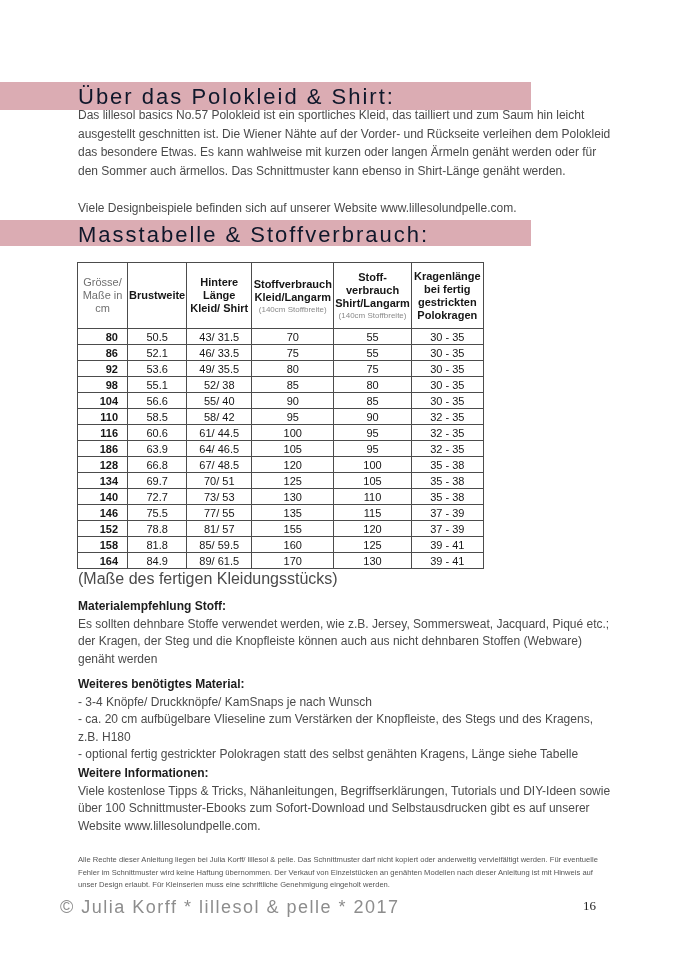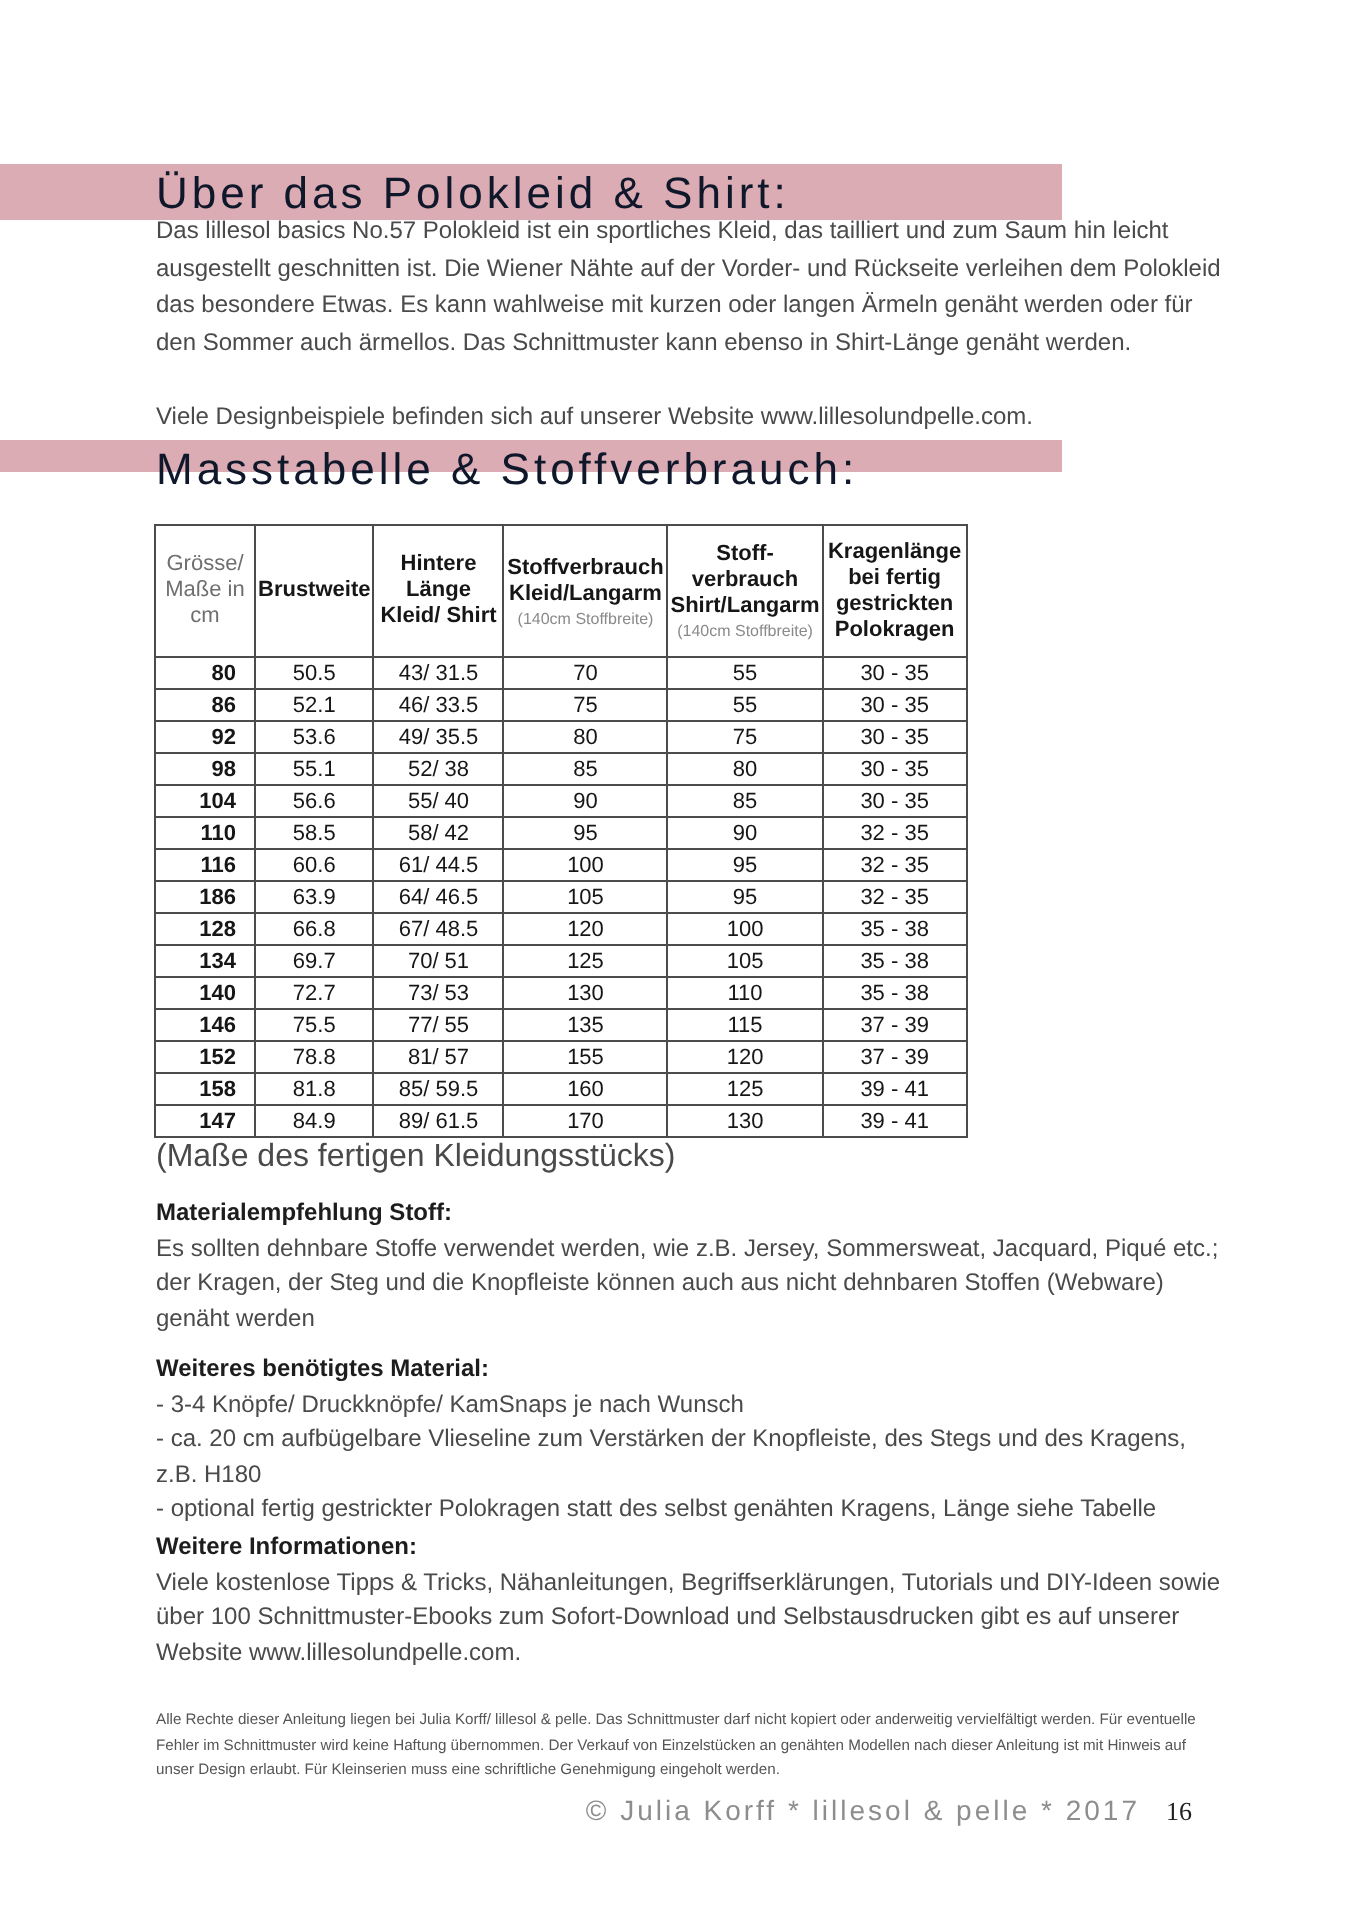--- a/index.html
+++ b/index.html
@@ -6,21 +6,21 @@
   .page {
     position:relative; width:679px; height:960px; background:#fff;
     font-family:"Liberation Sans", sans-serif; color:#4a4a4a; overflow:hidden;
   }
   
   .band {
     position:absolute; left:0; width:531px; height:28px;
     background:var(--pink, #dbacb3);
   }
   .band-1 { top:82px; }
-  .band-2 { top:220px; height:16px; }
+  .band-2 { top:220px; height:26px; }
   .band .band-title {
     position:absolute; left:78px; top:0; line-height:30px;
     font-size:22px; font-weight:400; letter-spacing:2px;
     color:#0f172a;
   }
   
   .about-text { position:absolute; left:78px; top:106px; width:537px; font-size:12px; line-height:18.5px; }
   .about-text p { margin:0; }
   .about-text p + p { margin-top:18.5px; }
   
@@ -49,22 +49,22 @@
   .sec-info       { top:765px; }
   .text-section h3 { margin:0; font-size:12px; line-height:17.5px; font-weight:bold; color:#1d1d1d; }
   .text-section p  { margin:0; }
   
   .legal {
     position:absolute; left:78px; top:854px; width:526px;
     font-size:7.6px; line-height:12.5px; color:#555;
   }
   
   .footer-copy {
-    position:absolute; left:60px; top:897px; width:510px; text-align:right;
-    font-size:14px; letter-spacing:1.5px; color:#8d8d8d; font-weight:400;
+    position:absolute; left:60px; top:897px; width:510px; text-align:left;
+    font-size:18px; letter-spacing:1.5px; color:#8d8d8d; font-weight:400;
   }
   .page-number {
     position:absolute; left:583px; top:898px;
     font-family:"Liberation Serif", serif; font-size:13px; color:#222;
   }
 </style>
 </head>
 <body>
 
 <div class="page">
@@ -222,21 +222,21 @@
         </tr>
         <tr>
           <td class="size">158</td>
           <td>81.8</td>
           <td>85/ 59.5</td>
           <td>160</td>
           <td>125</td>
           <td>39 - 41</td>
         </tr>
         <tr>
-          <td class="size">147</td>
+          <td class="size">164</td>
           <td>84.9</td>
           <td>89/ 61.5</td>
           <td>170</td>
           <td>130</td>
           <td>39 - 41</td>
         </tr>
       </tbody>
   </table>
 
   <div class="table-caption">(Maße des fertigen Kleidungsstücks)</div>

